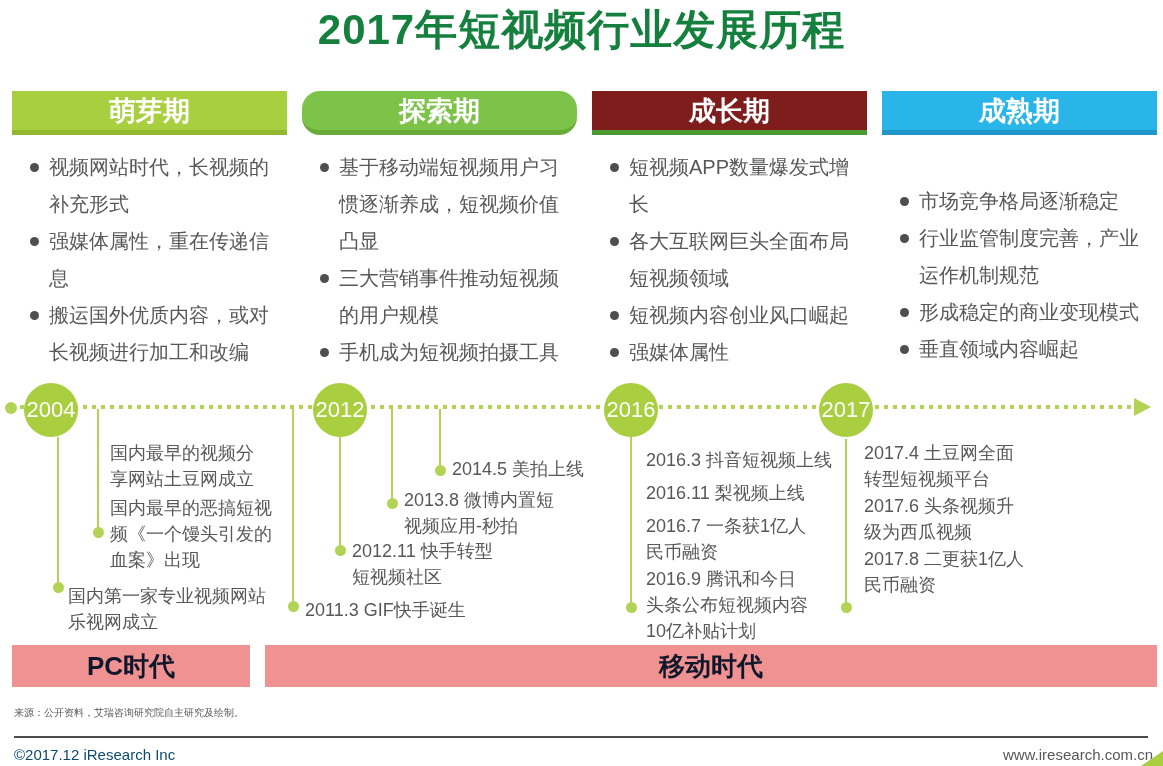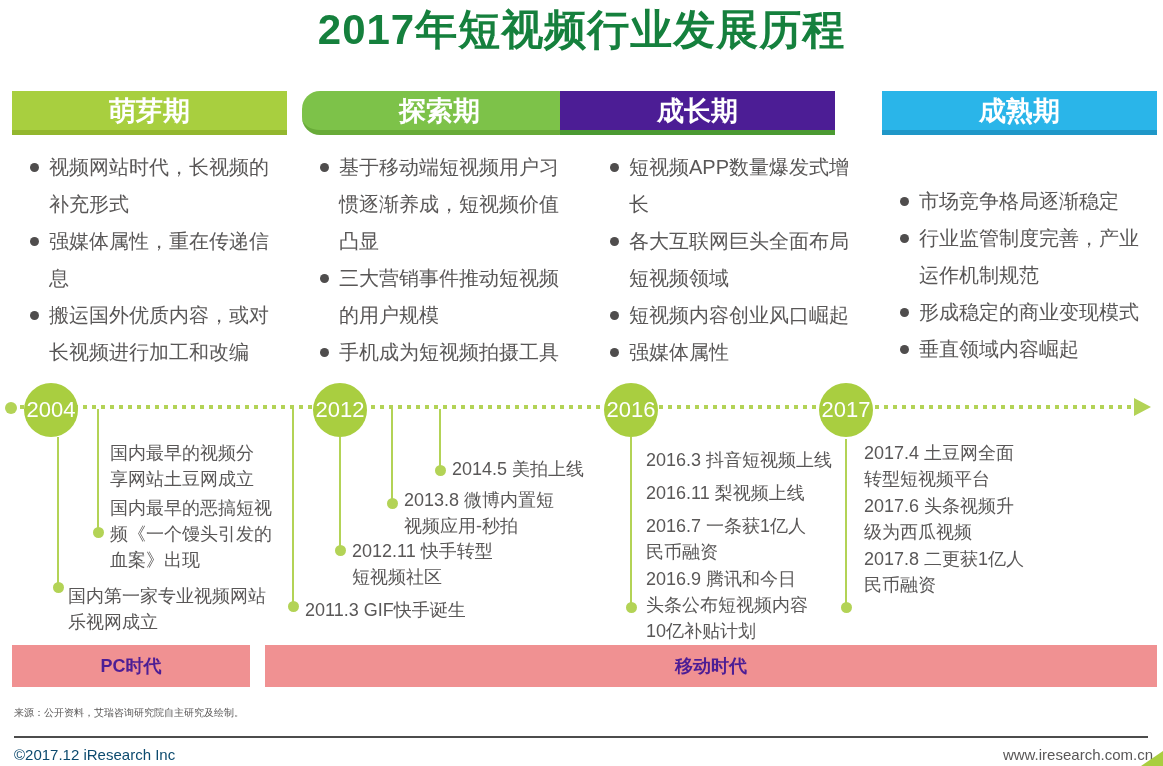--- a/index.html
+++ b/index.html
@@ -6,21 +6,21 @@
   .canvas{position:relative;width:1163px;height:766px;background:#ffffff;overflow:hidden;
           font-family:"Liberation Sans","DejaVu Sans",sans-serif;}
   .title{position:absolute;top:2px;left:0;width:100%;text-align:center;
          font-size:42px;font-weight:700;color:#15803d;letter-spacing:1px;}
 
   
   .hdr{position:absolute;top:91px;width:275px;height:39px;line-height:40px;text-align:center;
        color:#fff;font-size:27px;font-weight:700;border-bottom:5px solid;}
   .h0{left:12px;background:#a8cf3f;border-color:#93b72e;}
   .h1{left:302px;background:#7dc249;border-color:#68ab38;border-radius:18px;}
-  .h2{left:560px;background:#4c1d95;border-color:#4b9a32;font-family:Liberation Serif, serif;}
+  .h2{left:592px;background:#7f1d1d;border-color:#4b9a32;font-family:Liberation Serif, serif;}
   .h3{left:882px;background:#2ab5e9;border-color:#1f97c8;}
 
   
   .blist{position:absolute;top:149px;margin:0;padding:0;list-style:none;width:252px;}
   .b0{left:30px;} .b1{left:320px;} .b2{left:610px;} .b3{left:900px;margin-top:34px;}
   .blist li{display:flex;align-items:flex-start;color:#595757;font-size:20px;line-height:37px;}
   .dot{flex:0 0 9px;width:9px;height:9px;border-radius:50%;background:#4f4d4d;margin:14px 10px 0 0;}
   .btxt{width:225px;}
 
   
@@ -58,22 +58,22 @@
   .e53{left:452px;top:456px;white-space:nowrap;}
   .e60{left:646px;top:447px;white-space:nowrap;}
   .e61{left:646px;top:480px;white-space:nowrap;}
   .e62{left:646px;top:513px;width:162px;}
   .e63{left:646px;top:566px;width:164px;}
   .e70{left:864px;top:440px;width:158px;}
   .e71{left:864px;top:493px;width:158px;}
   .e72{left:864px;top:546px;width:168px;}
 
   
-  .era{position:absolute;top:645px;height:42px;background:#f09192;color:#4c1d95;
-       font-size:18px;font-weight:700;text-align:center;line-height:43px;}
+  .era{position:absolute;top:645px;height:42px;background:#f09192;color:#0f172a;
+       font-size:26px;font-weight:700;text-align:center;line-height:43px;}
   .era0{left:12px;width:238px;}
   .era1{left:265px;width:892px;}
 
   
   .src{position:absolute;left:14px;top:706px;font-size:10px;color:#595757;}
   .rule{position:absolute;left:14px;top:736px;width:1134px;height:2px;background:#4c4c4c;}
   .cpy{position:absolute;left:14px;top:746px;font-size:15px;color:#0c4a6e;}
   .web{position:absolute;right:10px;top:746px;font-size:15px;color:#595757;}
   .corner{position:absolute;right:0;bottom:0;width:0;height:0;
           border-bottom:15px solid #a9ce40;border-left:22px solid transparent;}

